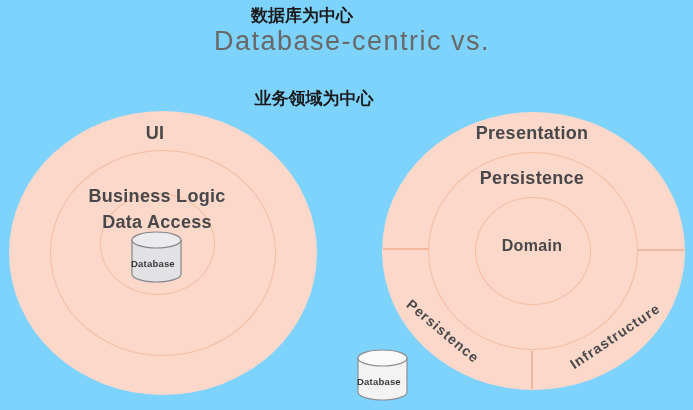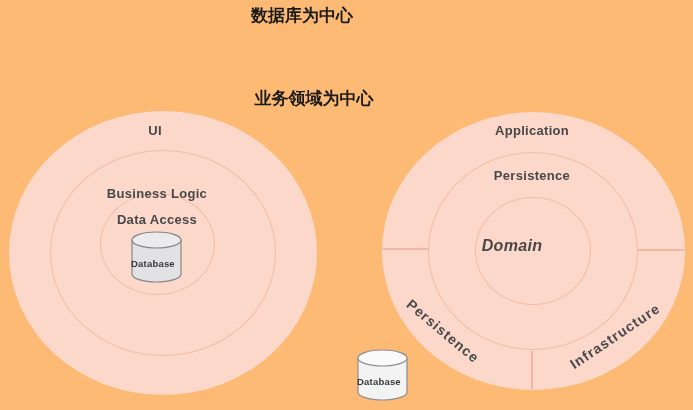--- a/index.html
+++ b/index.html
@@ -1,57 +1,58 @@
 <!DOCTYPE html>
 <html><head>
 <meta charset="utf-8">
 <style>
   html,body{margin:0;padding:0;background:#fff;}
   .stage{
-    position:relative;width:693px;height:410px;background:#fdba74;
+    position:relative;width:693px;height:410px;background:#7dd3fc;
     font-family:"Liberation Sans","DejaVu Sans",sans-serif;overflow:hidden;
   }
   .abs{position:absolute;}
   .cjk-caption{
     font-size:17px;font-weight:600;color:#1a1a1a;white-space:nowrap;
     transform:translateX(-50%);
   }
   .title-line{
     font-size:27px;font-weight:300;color:#686868;letter-spacing:1.5px;
     white-space:nowrap;transform:translateX(-50%);
   }
   .ring-outer{
     background:#fbd8ca;border-radius:50%;
   }
   .ring-line{
     border:1px solid #f3bda2;border-radius:50%;background:transparent;
     box-sizing:border-box;
   }
   .layer-label{
-    font-size:13px;font-weight:700;color:#48484a;letter-spacing:0.3px;
+    font-size:18px;font-weight:700;color:#48484a;letter-spacing:0.3px;
     white-space:nowrap;transform:translateX(-50%);
   }
   .layer-label.big{font-size:16px;}
   .seg-label{
     font-size:14px;font-weight:700;color:#4a4a4c;letter-spacing:1px;
     white-space:nowrap;transform-origin:center;
   }
   .divider{background:#f0b89e;}
   .cyl{width:43px;height:54px;}
   .cyl-label{
     position:absolute;left:0;right:0;text-align:center;
     font-size:9.5px;font-weight:700;color:#39393b;letter-spacing:0.2px;
   }
 </style>
 </head>
 <body>
 
 <div class="stage">
 
   <div class="abs cjk-caption" style="left:302px;top:4px;">数据库为中心</div>
+  <div class="abs title-line" style="left:352px;top:26px;">Database-centric vs.</div>
   <div class="abs cjk-caption" style="left:314px;top:87px;font-family:Liberation Mono, monospace;">业务领域为中心</div>
 
   <div>
     <div class="abs ring-outer" style="left:9px;top:111px;width:308px;height:284px;"></div>
     <div class="abs ring-line" style="left:50px;top:150px;width:226px;height:206px;"></div>
     <div class="abs ring-line" style="left:100px;top:193px;width:115px;height:102px;"></div>
 
     <div class="abs layer-label" style="left:155px;top:123px;">UI</div>
     <div class="abs layer-label" style="left:157px;top:168px;margin-top:18px;">Business Logic</div>
     <div class="abs layer-label" style="left:157px;top:212px;">Data Access</div>
@@ -67,23 +68,23 @@
 
   <div>
     <div class="abs ring-outer" style="left:382px;top:112px;width:303px;height:278px;"></div>
     <div class="abs ring-line" style="left:428px;top:152px;width:210px;height:198px;"></div>
     <div class="abs ring-line" style="left:475px;top:197px;width:116px;height:108px;"></div>
 
     <div class="abs divider" style="left:383px;top:248px;width:46px;height:2px;"></div>
     <div class="abs divider" style="left:638px;top:249px;width:46px;height:2px;"></div>
     <div class="abs divider" style="left:531px;top:351px;width:2px;height:38px;"></div>
 
-    <div class="abs layer-label" style="left:532px;top:123px;">Application</div>
+    <div class="abs layer-label" style="left:532px;top:123px;">Presentation</div>
     <div class="abs layer-label" style="left:532px;top:168px;">Persistence</div>
-    <div class="abs layer-label big" style="left:512px;top:237px;font-style:italic;">Domain</div>
+    <div class="abs layer-label big" style="left:532px;top:237px;">Domain</div>
 
     <div class="abs seg-label" style="left:443px;top:331px;transform:translate(-50%,-50%) rotate(40deg);">Persistence</div>
     <div class="abs seg-label" style="left:615px;top:336px;transform:translate(-50%,-50%) rotate(-34deg);">Infrastructure</div>
 
     <div class="abs cyl" style="left:357px;top:349px;">
       <svg width="51" height="54" viewBox="0 0 51 54">
         <path d="M1,9 L1,43 A24.5,8 0 0 0 50,43 L50,9" fill="#f3f3f4" stroke="#8e8e92" stroke-width="1.2"></path>
         <ellipse cx="25.5" cy="9" rx="24.5" ry="8" fill="#fafafa" stroke="#8e8e92" stroke-width="1.2"></ellipse>
       </svg>
       <div class="cyl-label" style="top:27px;">Database</div>

